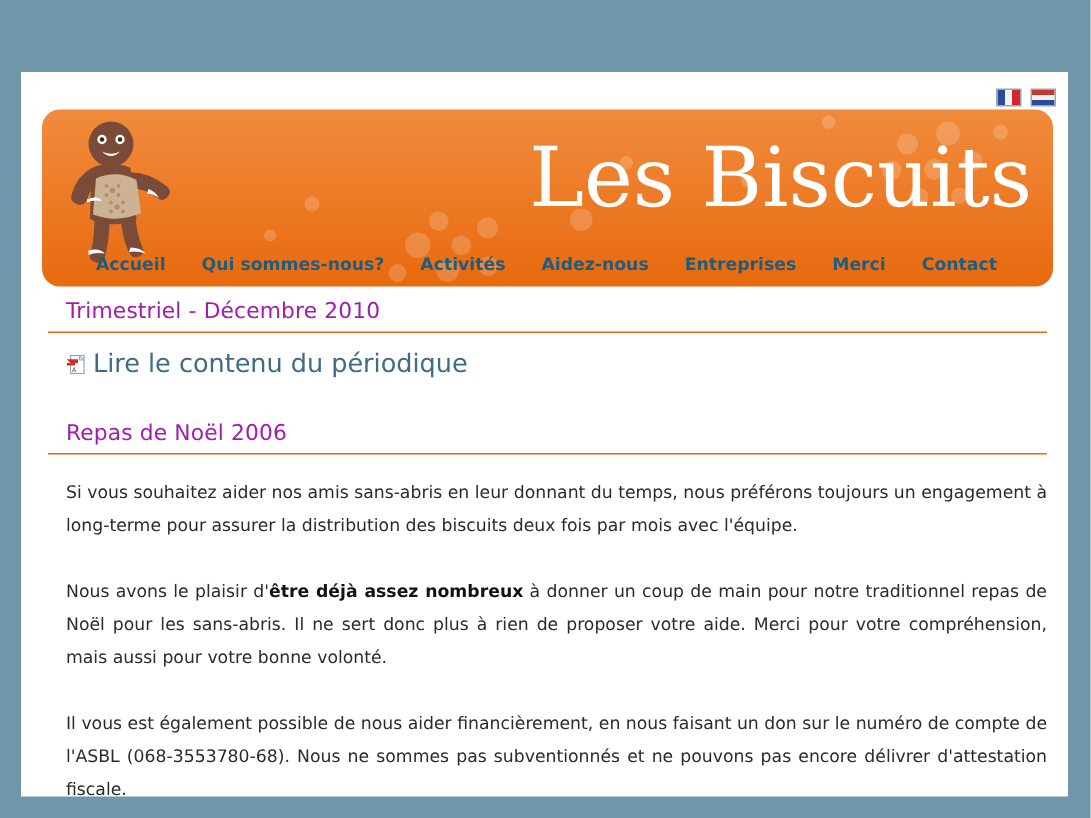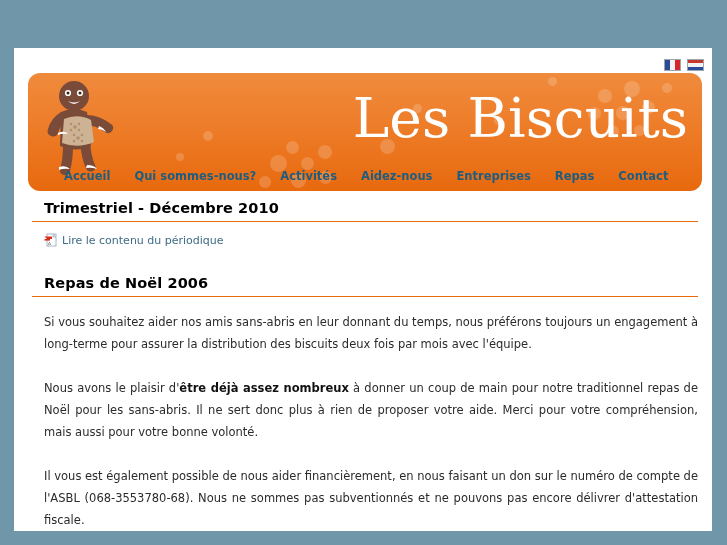--- a/index.html
+++ b/index.html
@@ -122,41 +122,41 @@
 
   
   .content {
     position: absolute;
     left: 18px;
     top: 152px;
     width: 666px;
   }
   h2.section-title {
     font-size: 14.5px;
-    color: #000000;
-    font-weight: bold;
+    color: #a21caf;
+    font-weight: normal;
     margin: 0;
     padding: 0 0 5px 12px;
     border-bottom: 1px solid #e8690e;
     letter-spacing: 0.1px;
   }
   .pdf-row {
     margin: 11px 0 0 12px;
     display: flex;
     align-items: center;
     gap: 4px;
   }
   .pdf-icon {
     width: 14px;
     height: 14px;
     flex: 0 0 14px;
   }
   .pdf-link {
     color: #3e6b85;
-    font-size: 11px;
+    font-size: 17px;
     text-decoration: none;
     cursor: pointer;
   }
 
   .spacer-1 { height: 28px; }
 
   p.body-text {
     margin: 0 0 0 12px;
     padding: 0;
     width: 654px;
@@ -244,21 +244,21 @@
     </svg>
 
     <div class="site-title">Les Biscuits</div>
 
     <nav class="nav">
       <a class="nav-item" href="#">Accueil</a>
       <a class="nav-item" href="#">Qui sommes-nous?</a>
       <a class="nav-item" href="#">Activités</a>
       <a class="nav-item" href="#">Aidez-nous</a>
       <a class="nav-item" href="#">Entreprises</a>
-      <a class="nav-item" href="#">Repas</a>
+      <a class="nav-item" href="#">Merci</a>
       <a class="nav-item" href="#">Contact</a>
     </nav>
   </div>
 
   <main class="content">
 
     <h2 class="section-title">Trimestriel - Décembre 2010</h2>
 
     <div class="pdf-row">
       <svg class="pdf-icon" viewBox="0 0 14 14">

